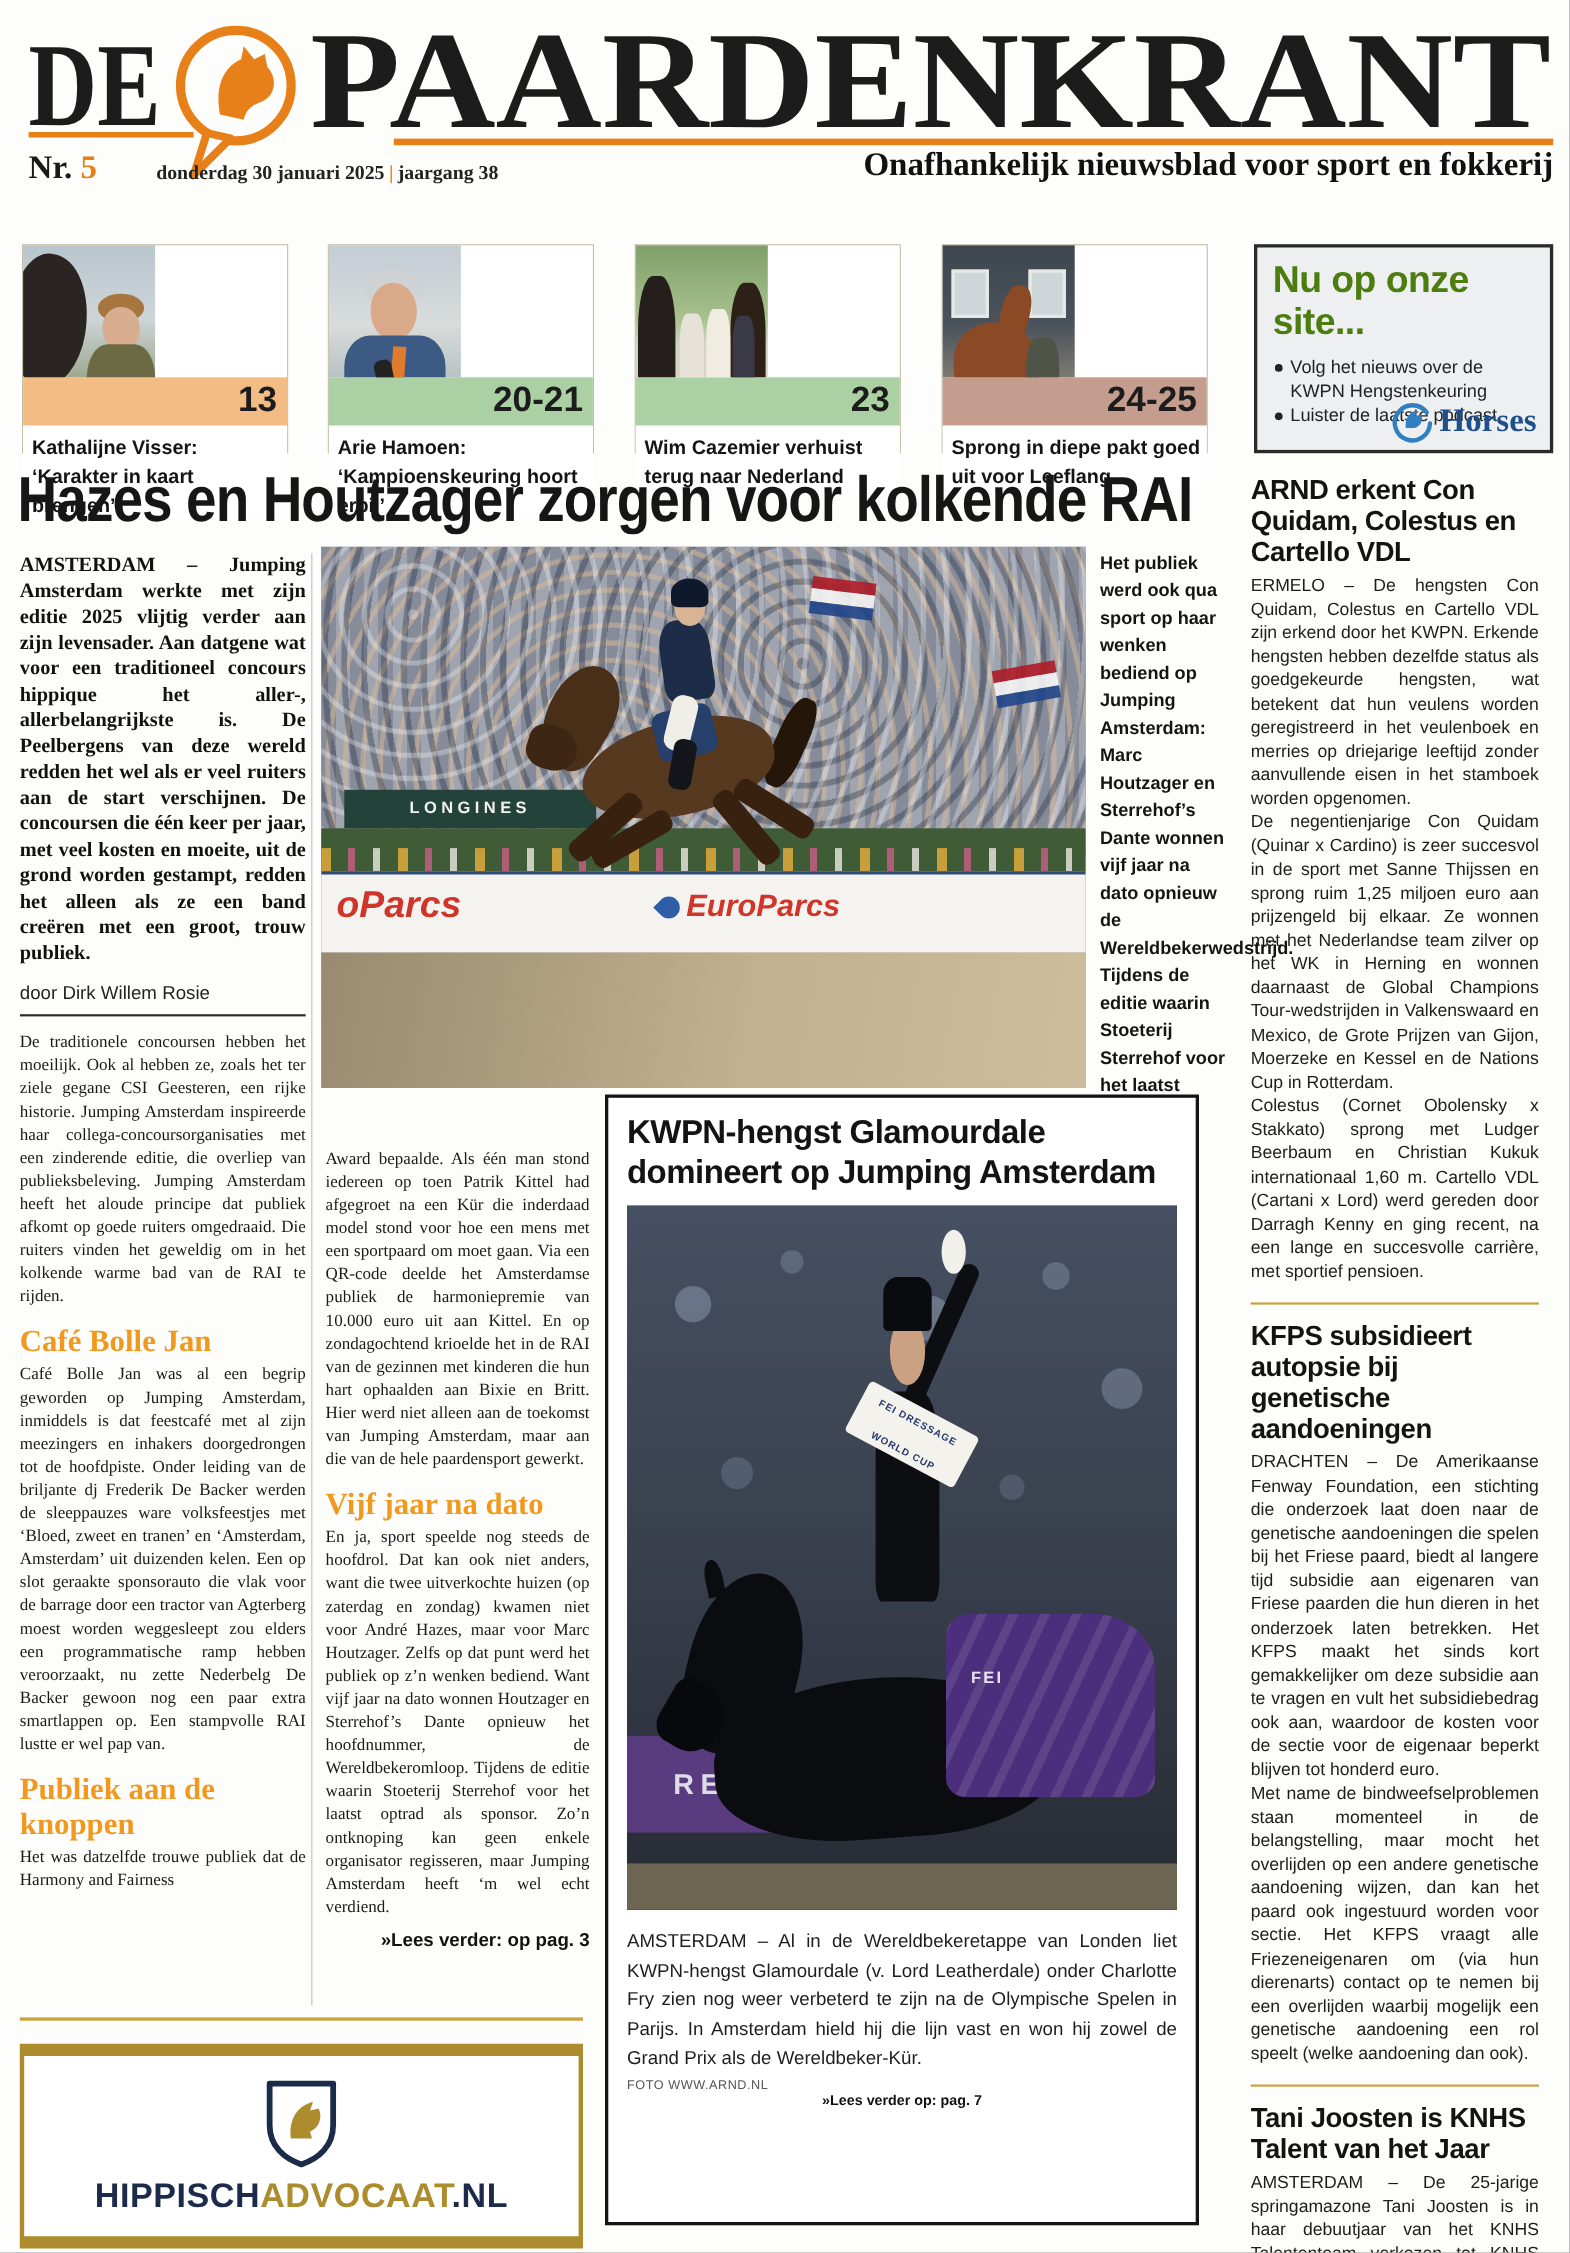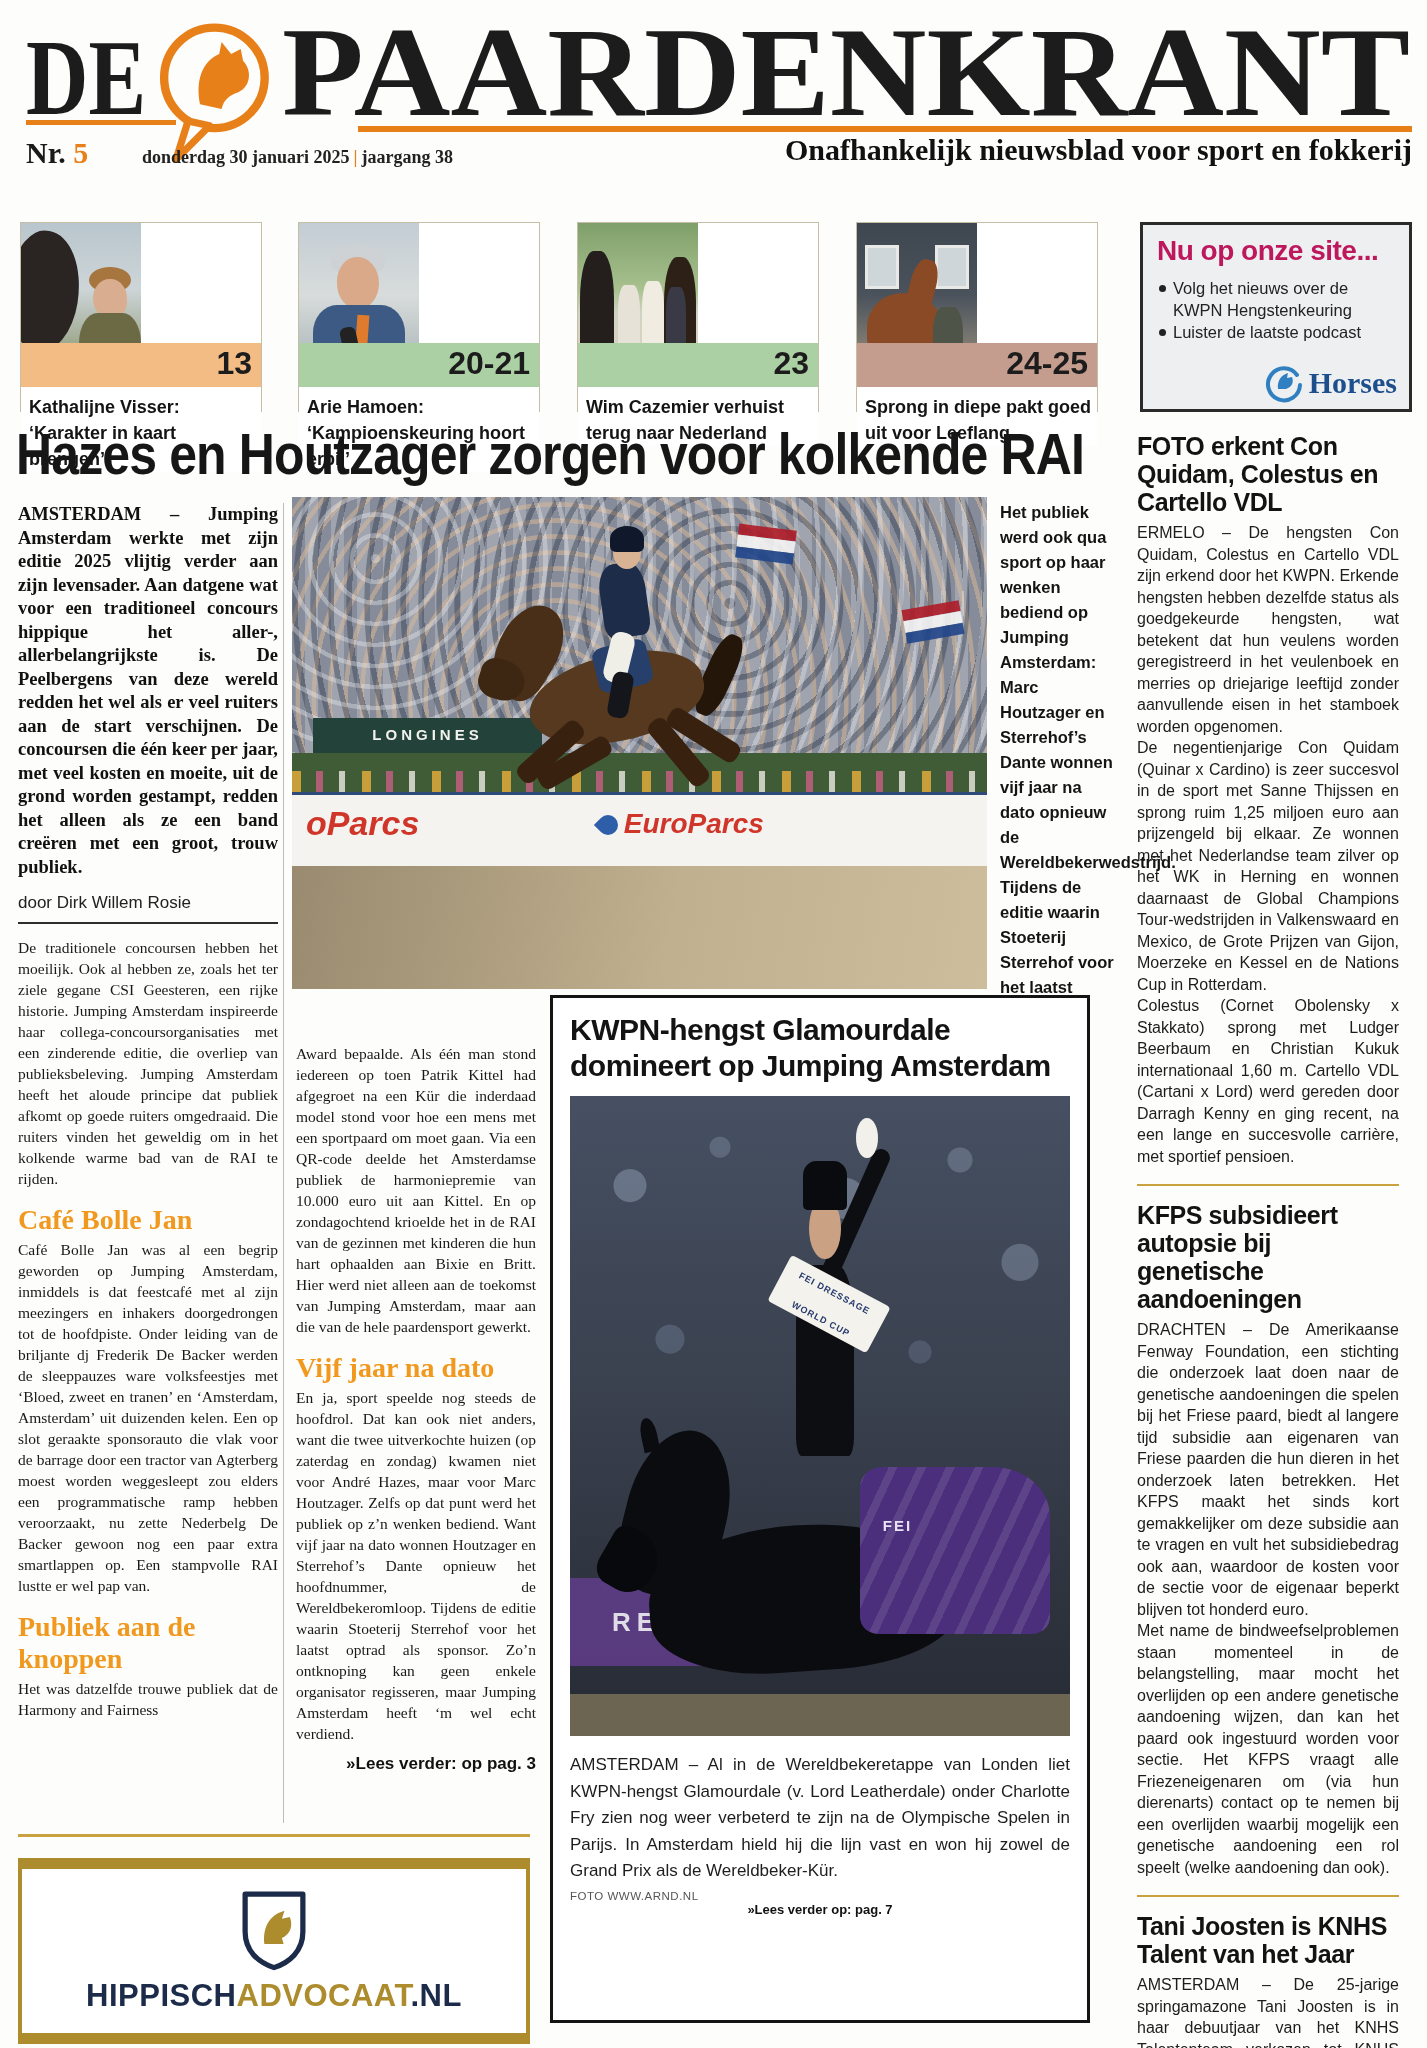--- a/index.html
+++ b/index.html
@@ -48,21 +48,21 @@
   .tp3 .p3 { position:absolute; left:88px; top:64px; width:20px; height:84px; background:#3a3a46; border-radius:30% 30% 0 0; }
   .tp4 { background:linear-gradient(180deg,#3e4650,#4a525c 60%,#7d7a72); }
   .tp4 .win1,.tp4 .win2 { position:absolute; top:22px; width:34px; height:44px; background:#cfd6da; border:3px solid #e8e8e6; }
   .tp4 .win1 { left:8px; } .tp4 .win2 { right:8px; }
   .tp4 .horse { position:absolute; left:10px; top:70px; width:78px; height:74px; background:#8a4a26; border-radius:46% 54% 40% 40%; }
   .tp4 .neck { position:absolute; left:52px; top:36px; width:26px; height:60px; background:#8a4a26; border-radius:40% 40% 0 0; transform:rotate(14deg); }
   .tp4 .person { position:absolute; right:14px; top:84px; width:30px; height:80px; background:#4e5548; border-radius:32% 32% 0 0; }
 
   
   .site-box { left:1140px; top:222px; width:272px; height:190px; background:#edeff1; border:3px solid #2b2b2b; padding:10px 14px; }
-  .site-title { font-weight:bold; font-size:28px; letter-spacing:-0.5px; color:#be185d; }
+  .site-title { font-weight:bold; font-size:34px; letter-spacing:-0.5px; color:#4d7c0f; }
   .site-bullets { margin-top:10px; }
   .site-bullets li { list-style:none; position:relative; padding-left:16px; font-size:16.5px; line-height:22px; color:#222; }
   .site-bullets li::before { content:""; position:absolute; left:2px; top:8px; width:7px; height:7px; border-radius:50%; background:#222; }
   .horses-logo { position:absolute; right:12px; bottom:6px; display:flex; align-items:center; gap:5px; }
   .horses-word { font-family:"Liberation Serif", serif; font-weight:bold; font-size:30px; color:#1d4f8d; }
 
   
   .headline-svg { left:16px; top:424px; }
   .headline-svg text { font-family:"Liberation Sans", sans-serif; font-weight:bold; fill:#161616; letter-spacing:-1px; }
 
@@ -363,21 +363,21 @@
       </div>
       <div class="fp-floor"></div>
     </div>
     <p class="feature-cap">AMSTERDAM – Al in de Wereldbekeretappe van Londen liet KWPN-hengst Glamourdale (v. Lord Leatherdale) onder Charlotte Fry zien nog weer verbeterd te zijn na de Olympische Spelen in Parijs. In Amsterdam hield hij die lijn vast en won hij zowel de Grand Prix als de Wereldbeker-Kür.</p>
     <div class="feature-credit">FOTO WWW.ARND.NL</div>
     <div class="feature-more">»Lees verder op: pag. 7</div>
   </div>
 
   <div class="abs right-col">
     <div>
-      <h2 class="r-head">FOTO erkent Con Quidam, Colestus en Cartello VDL</h2>
+      <h2 class="r-head">ARND erkent Con Quidam, Colestus en Cartello VDL</h2>
       <div class="r-body">
         <p>ERMELO – De hengsten Con Quidam, Colestus en Cartello VDL zijn erkend door het KWPN. Erkende hengsten hebben dezelfde status als goedgekeurde hengsten, wat betekent dat hun veulens worden geregistreerd in het veulenboek en merries op driejarige leeftijd zonder aanvullende eisen in het stamboek worden opgenomen.</p>
         <p>De negentienjarige Con Quidam (Quinar x Cardino) is zeer succesvol in de sport met Sanne Thijssen en sprong ruim 1,25 miljoen euro aan prijzengeld bij elkaar. Ze wonnen met het Nederlandse team zilver op het WK in Herning en wonnen daarnaast de Global Champions Tour-wedstrijden in Valkenswaard en Mexico, de Grote Prijzen van Gijon, Moerzeke en Kessel en de Nations Cup in Rotterdam.</p>
         <p>Colestus (Cornet Obolensky x Stakkato) sprong met Ludger Beerbaum en Christian Kukuk internationaal 1,60 m. Cartello VDL (Cartani x Lord) werd gereden door Darragh Kenny en ging recent, na een lange en succesvolle carrière, met sportief pensioen.</p>
       </div>
     </div>
     <div class="gold-rule"></div>
     <div>
       <h2 class="r-head">KFPS subsidieert autopsie bij genetische aandoeningen</h2>
       <div class="r-body">

